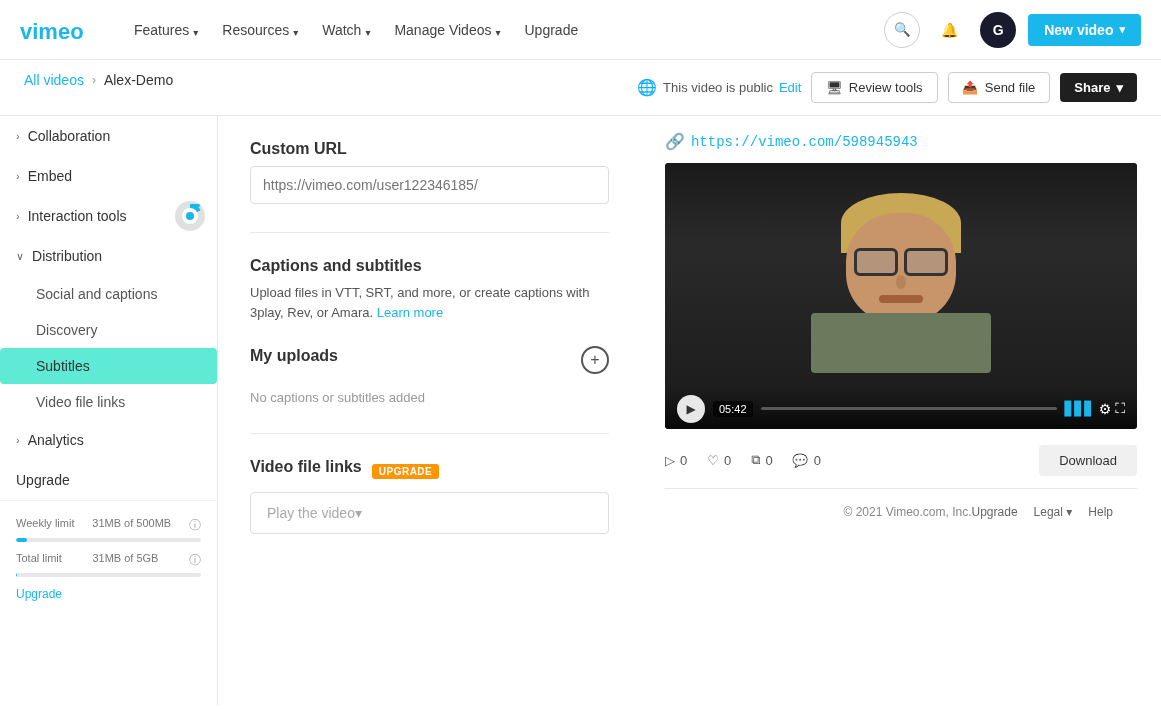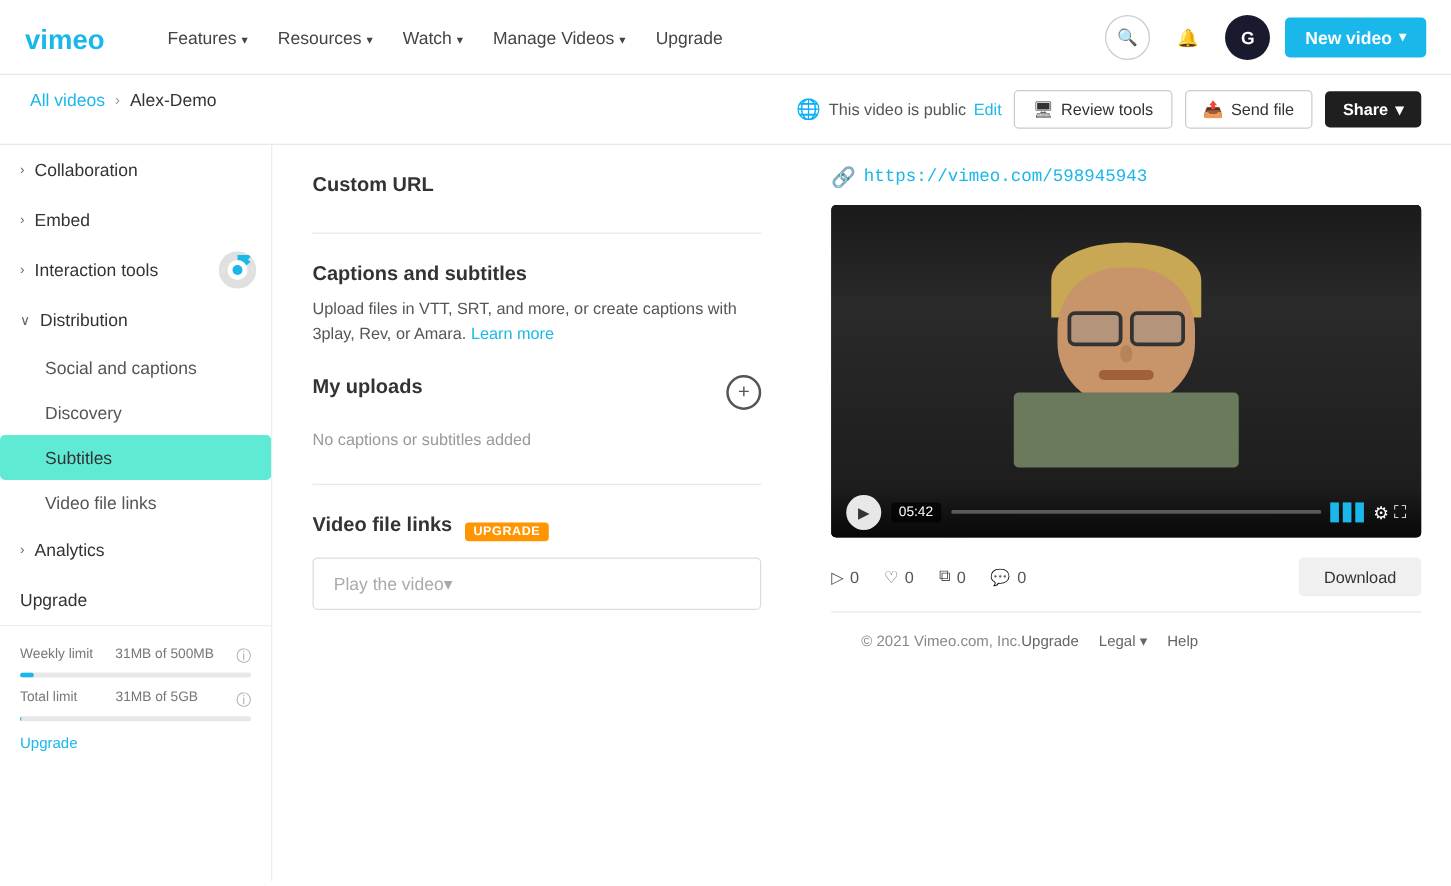--- a/index.html
+++ b/index.html
@@ -178,21 +178,21 @@
       display: flex; align-items: center; gap: 20px; margin-bottom: 12px;
     }
     .stat-item { display: flex; align-items: center; gap: 5px; font-size: 13px; color: #555; }
     .download-btn {
       margin-left: auto; padding: 8px 20px; background: #f0f0f0; border: none;
       border-radius: 4px; font-size: 13px; font-weight: 500; cursor: pointer; color: #333;
     }
 
     .footer-bar {
       padding: 16px 24px; border-top: 1px solid #e8e8e8; display: flex;
-      align-items: center; justify-content: flex-start; font-size: 12px; color: #888;
+      align-items: center; justify-content: flex-end; font-size: 12px; color: #888;
     }
     .footer-links { display: flex; gap: 16px; }
     .footer-link { color: #666; cursor: pointer; }
 
     
     .vimeo-logo { display: flex; align-items: center; }
   </style>
 </head>
 <body>
 
@@ -336,20 +336,21 @@
         </div>
       </div>
       <a class="upgrade-link">Upgrade</a>
     </div>
   </aside>
 
   <main class="content-area">
 
     <div class="custom-url-section">
       <div class="section-title">Custom URL</div>
+      <input class="url-input" type="text" placeholder="https://vimeo.com/user122346185/" style="">
     </div>
 
     <hr class="divider">
 
     <div class="captions-section">
       <div class="section-title">Captions and subtitles</div>
       <p class="captions-description">
         <span>Upload files in VTT, SRT, and more, or create captions with 3play, Rev, or Amara.</span>
         <a class="learn-more">Learn more</a>
       </p>

